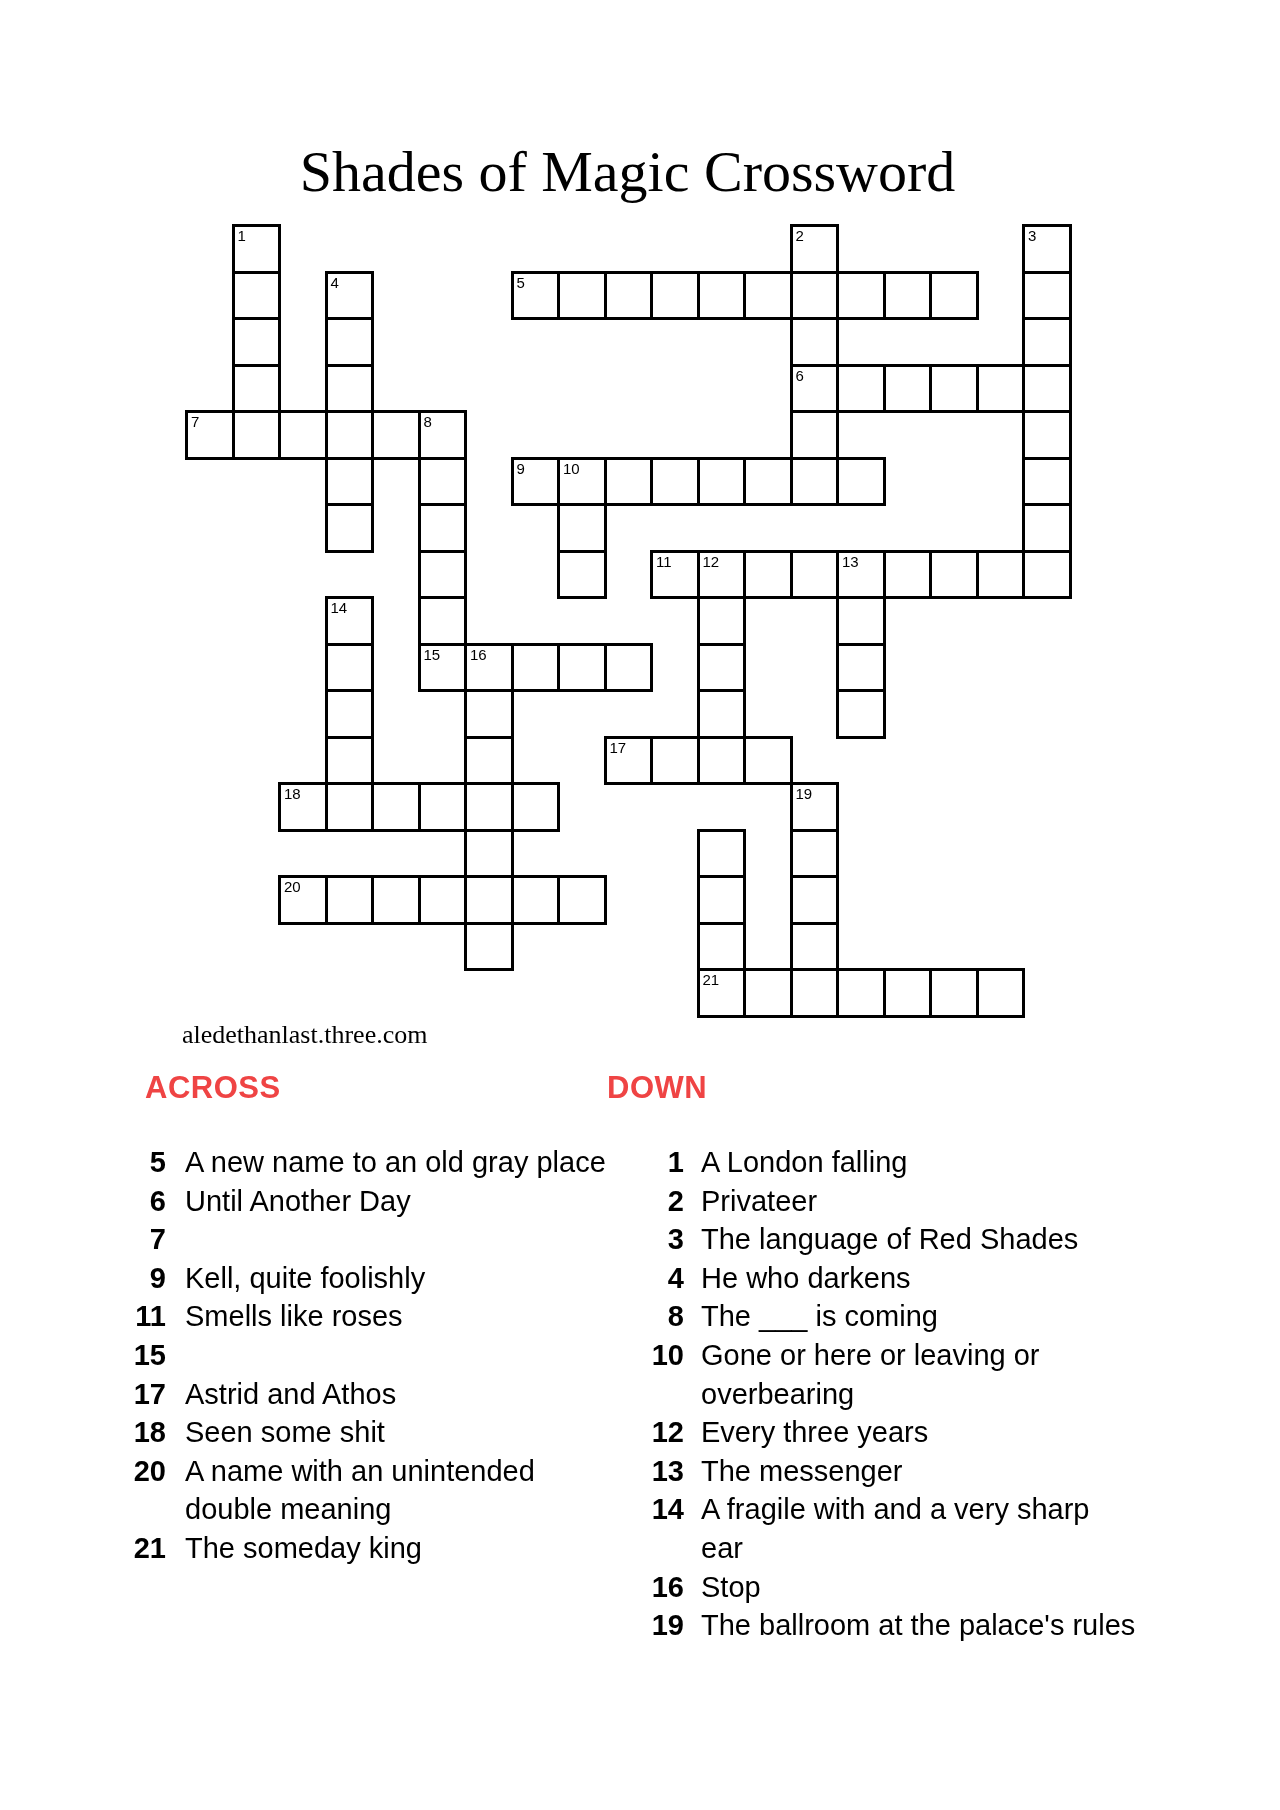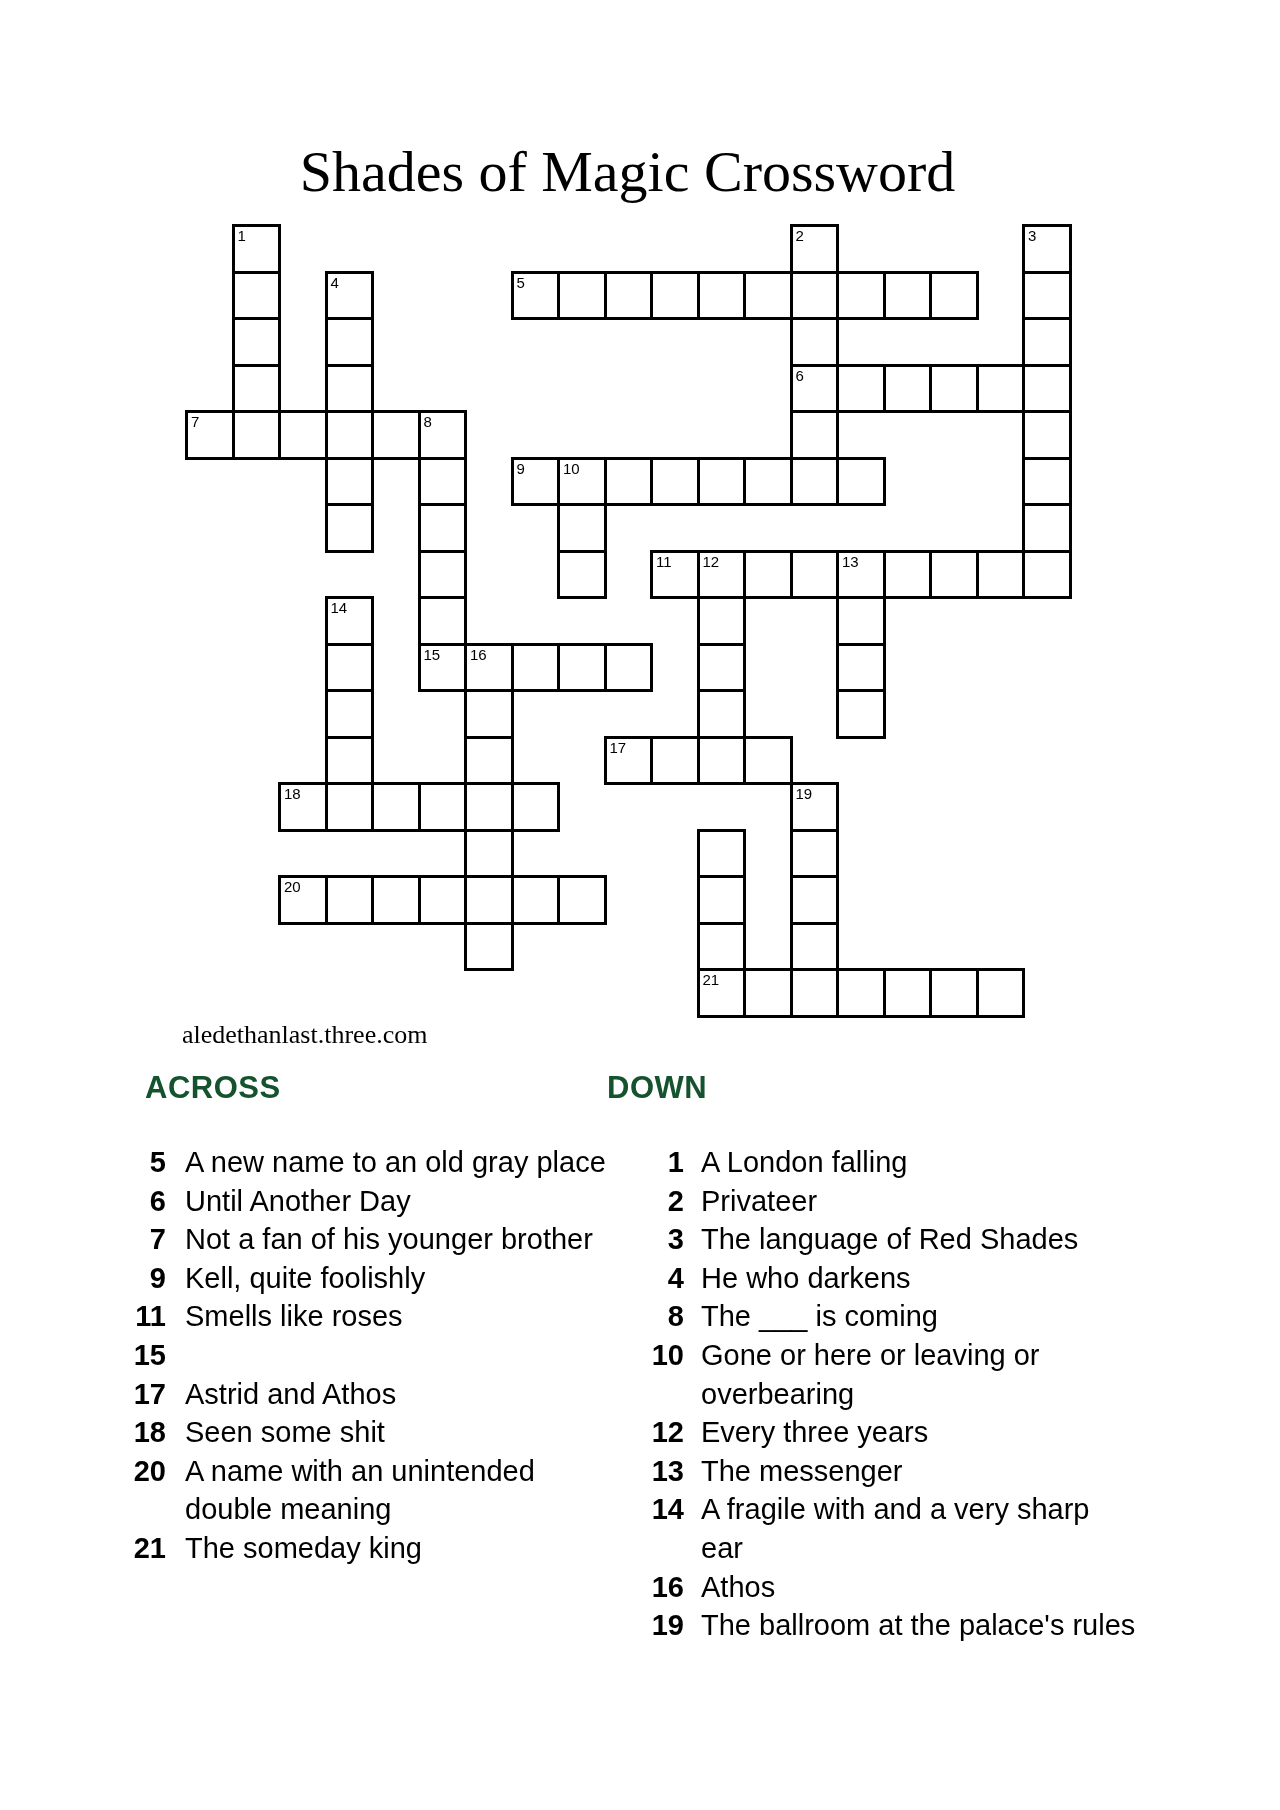--- a/index.html
+++ b/index.html
@@ -24,21 +24,21 @@
   .cell .num {
     position:absolute; left:3px; top:0px;
     font-size:15px; line-height:18px; color:#000;
   }
   #attribution {
     position:absolute; left:182px; top:1020px;
     font-family:"Liberation Serif","DejaVu Serif",serif;
     font-size:26px; color:#000;
   }
   .clue-header {
-    position:absolute; top:1070px; font-size:31px; font-weight:bold; color:#14532d;
+    position:absolute; top:1070px; font-size:31px; font-weight:bold; color:#ef4444;
     letter-spacing:0.5px;
   }
   #across-header { left:145px; }
   #down-header   { left:607px; }
   .clue-list { position:absolute; top:1143px; }
   #across-list { left:118px; }
   #down-list   { left:636px; }
   .clue-row { display:flex; height:38.6px; line-height:38.6px; font-size:29px; }
   .clue-num { width:48px; text-align:right; font-weight:bold; flex:0 0 auto; }
   .across-text { margin-left:19px; white-space:nowrap; }
@@ -217,21 +217,20 @@
       <div class="clue-row">
         <div class="clue-num">5</div>
         <div class="across-text">A new name to an old gray place</div>
       </div>
       <div class="clue-row">
         <div class="clue-num">6</div>
         <div class="across-text">Until Another Day</div>
       </div>
       <div class="clue-row">
         <div class="clue-num">7</div>
-        <div class="across-text">Not a fan of his younger brother</div>
       </div>
       <div class="clue-row">
         <div class="clue-num">9</div>
         <div class="across-text">Kell, quite foolishly</div>
       </div>
       <div class="clue-row">
         <div class="clue-num">11</div>
         <div class="across-text">Smells like roses</div>
       </div>
       <div class="clue-row">
@@ -298,20 +297,20 @@
       <div class="clue-row">
         <div class="clue-num">14</div>
         <div class="down-text">A fragile with and a very sharp</div>
       </div>
       <div class="clue-row">
         <div class="clue-num"></div>
         <div class="down-text">ear</div>
       </div>
       <div class="clue-row">
         <div class="clue-num">16</div>
-        <div class="down-text">Athos</div>
+        <div class="down-text">Stop</div>
       </div>
       <div class="clue-row">
         <div class="clue-num">19</div>
         <div class="down-text">The ballroom at the palace's rules</div>
       </div>
     </div>
 </div>
 
 </body></html>

